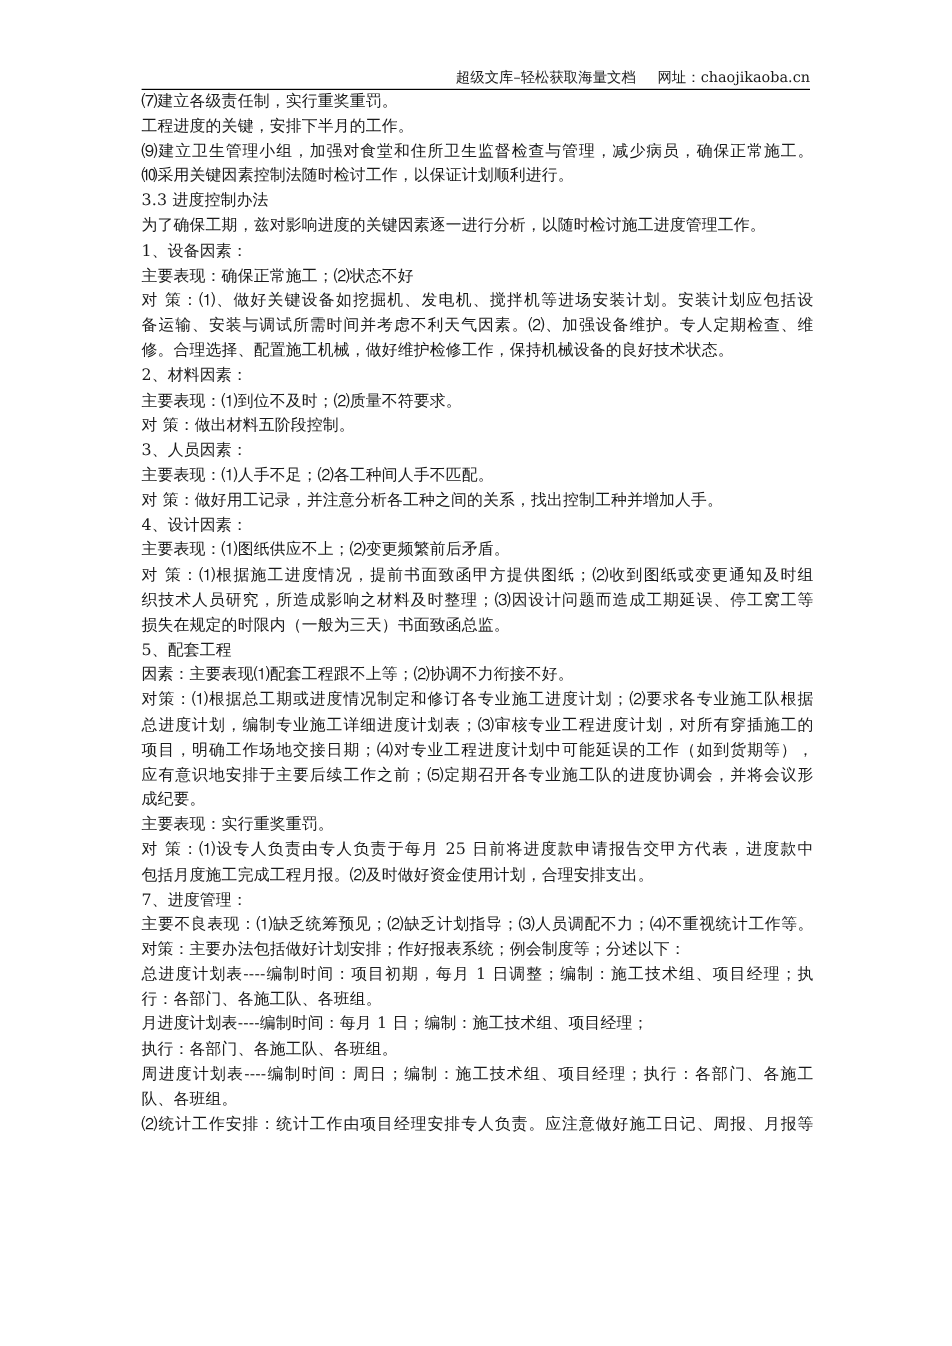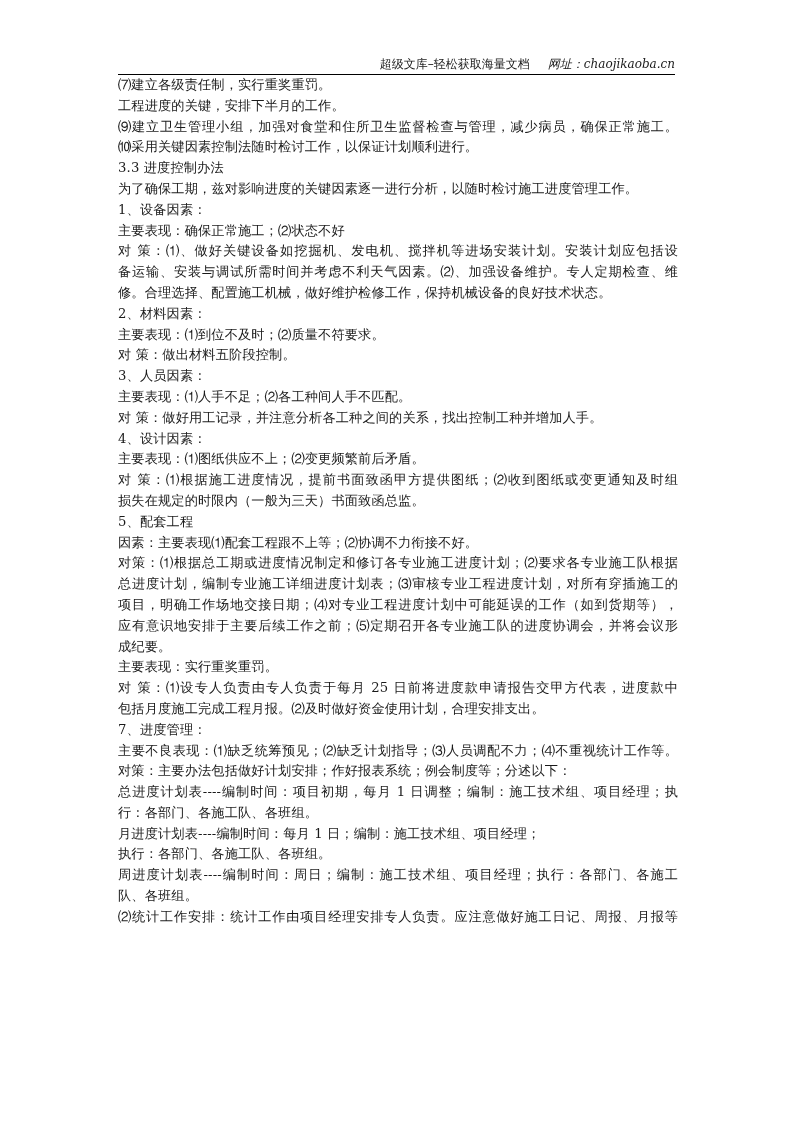--- a/index.html
+++ b/index.html
@@ -1,21 +1,21 @@
 <!DOCTYPE html>
 <html><head>
 <meta charset="utf-8">
 <style>
   html, body { margin:0; padding:0; background:#ffffff; }
   body { width:793px; height:1122px; position:relative; overflow:hidden;
          font-family:"DejaVu Serif","Liberation Serif",serif; color:#1a1a1a; }
   .header { position:absolute; left:118px; top:56px; width:557px; height:18px;
             border-bottom:1px solid #000; font-size:12px; text-align:right;
             line-height:16px; white-space:nowrap; }
-  .header .site { margin-left:18px;font-style:italic; }
+  .header .site { margin-left:18px; }
   .content { position:absolute; left:118px; top:75px; width:560px; }
   .line { font-size:13.2px; line-height:20.8px; height:20.8px; white-space:nowrap;
           letter-spacing:0.15px; overflow:visible; }
   .just { text-align:justify; text-align-last:justify; }
 </style>
 </head>
 <body>
 
 <div class="header">
   <span>超级文库–轻松获取海量文档</span><span class="site">网址：chaojikaoba.cn</span>
@@ -35,20 +35,21 @@
     <div class="line">修。合理选择、配置施工机械，做好维护检修工作，保持机械设备的良好技术状态。</div>
     <div class="line">2、材料因素：</div>
     <div class="line">主要表现：⑴到位不及时；⑵质量不符要求。</div>
     <div class="line">对  策：做出材料五阶段控制。</div>
     <div class="line">3、人员因素：</div>
     <div class="line">主要表现：⑴人手不足；⑵各工种间人手不匹配。</div>
     <div class="line">对  策：做好用工记录，并注意分析各工种之间的关系，找出控制工种并增加人手。</div>
     <div class="line">4、设计因素：</div>
     <div class="line">主要表现：⑴图纸供应不上；⑵变更频繁前后矛盾。</div>
     <div class="line just">对  策：⑴根据施工进度情况，提前书面致函甲方提供图纸；⑵收到图纸或变更通知及时组</div>
+    <div class="line just">织技术人员研究，所造成影响之材料及时整理；⑶因设计问题而造成工期延误、停工窝工等</div>
     <div class="line">损失在规定的时限内（一般为三天）书面致函总监。</div>
     <div class="line">5、配套工程</div>
     <div class="line">因素：主要表现⑴配套工程跟不上等；⑵协调不力衔接不好。</div>
     <div class="line just">对策：⑴根据总工期或进度情况制定和修订各专业施工进度计划；⑵要求各专业施工队根据</div>
     <div class="line just">总进度计划，编制专业施工详细进度计划表；⑶审核专业工程进度计划，对所有穿插施工的</div>
     <div class="line just">项目，明确工作场地交接日期；⑷对专业工程进度计划中可能延误的工作（如到货期等），</div>
     <div class="line just">应有意识地安排于主要后续工作之前；⑸定期召开各专业施工队的进度协调会，并将会议形</div>
     <div class="line">成纪要。</div>
     <div class="line">主要表现：实行重奖重罚。</div>
     <div class="line just">对  策：⑴设专人负责由专人负责于每月 25  日前将进度款申请报告交甲方代表，进度款中</div>

